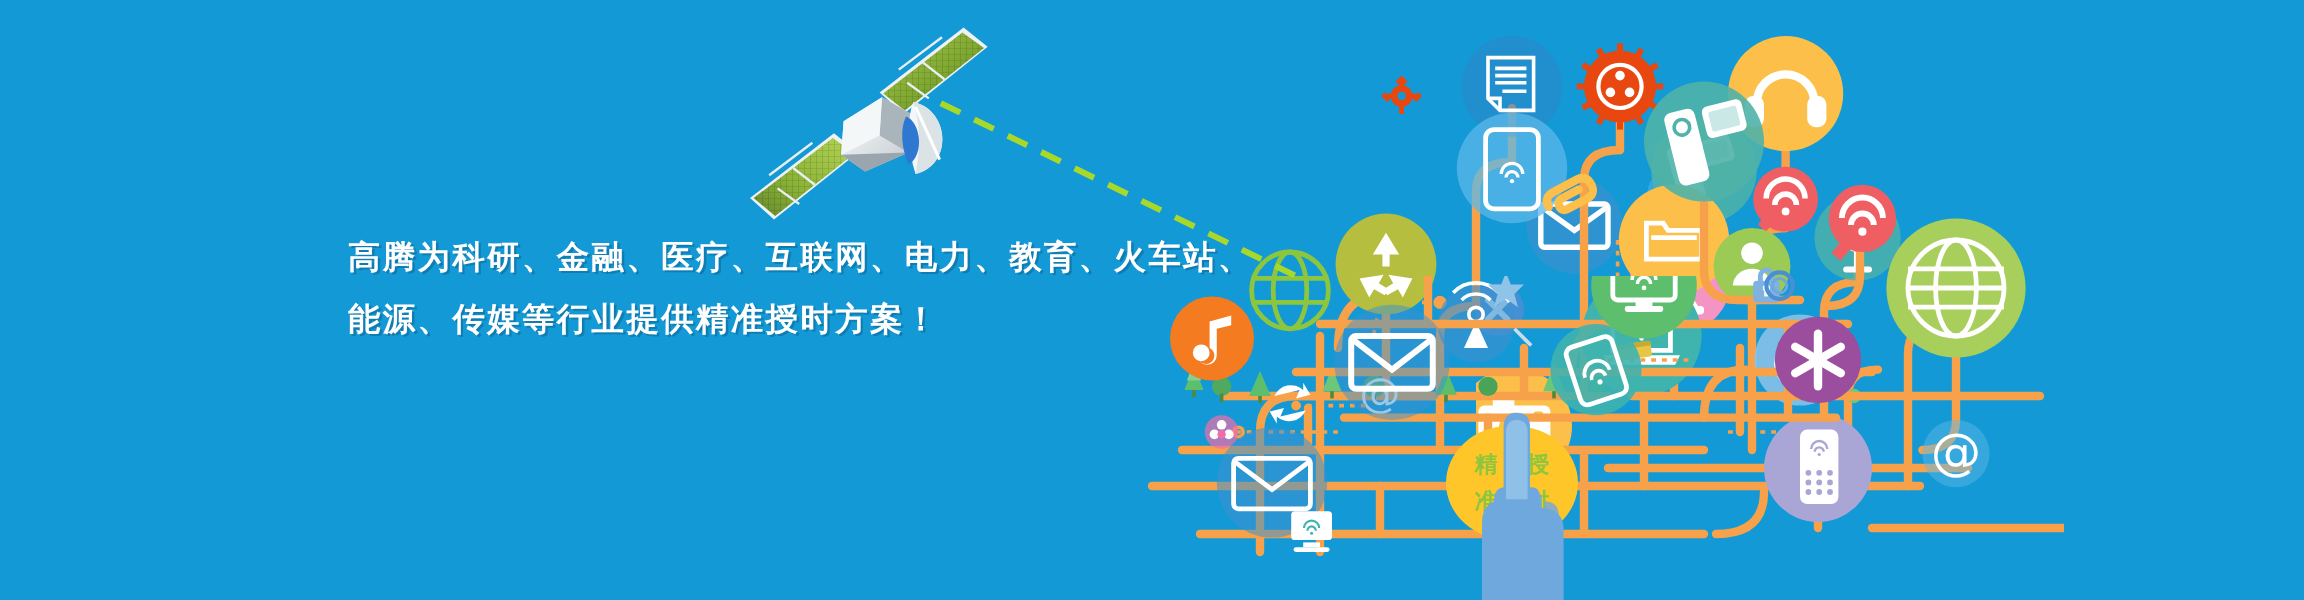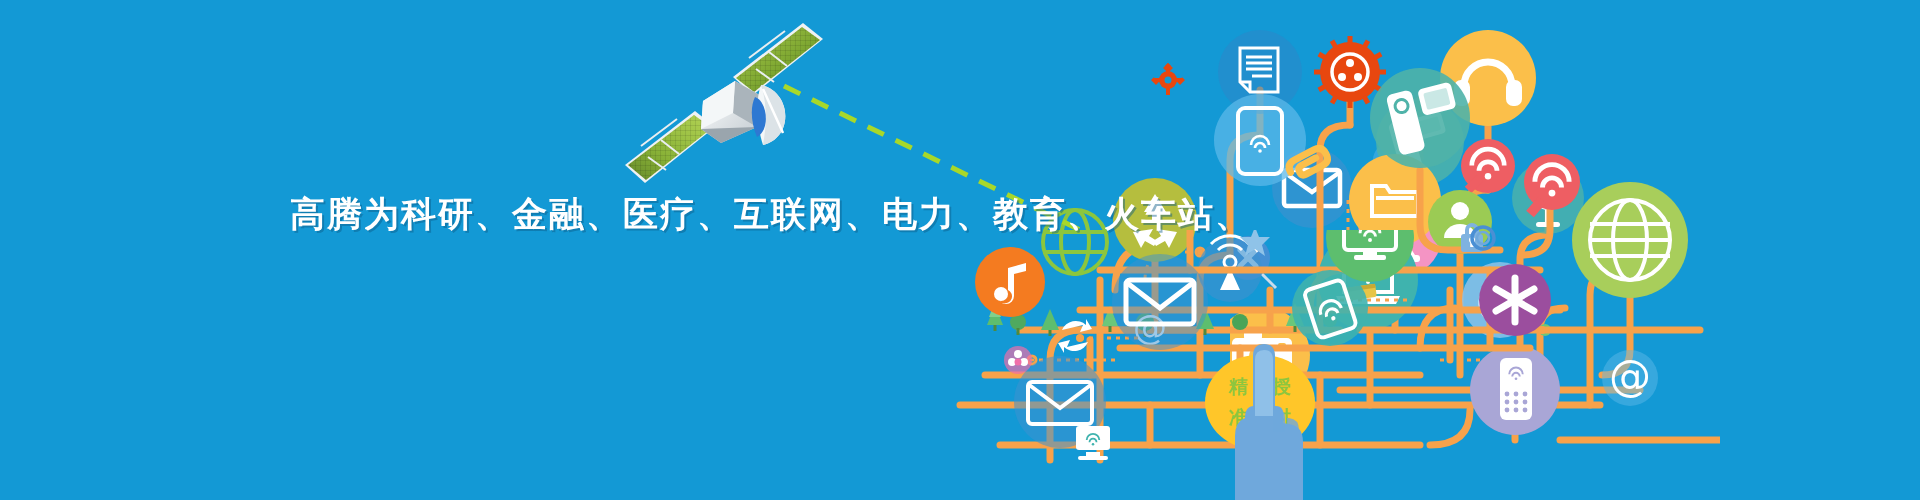--- a/index.html
+++ b/index.html
@@ -16,21 +16,21 @@
   }
   
   #headline {
     position:absolute;
     left:290px; top:188px;
     width:700px;
     z-index:40;
   }
   #headline .line {
     color:#ffffff;
-    font-size:35px;
+    font-size:27px;
     font-weight:bold;
     letter-spacing:2px;
     line-height:52px;
     white-space:nowrap;
     text-shadow:2px 2px 0 rgba(10,90,135,.45);
   }
   
   #satellite { position:absolute; left:595px; top:5px; width:280px; height:200px; z-index:30; }
   
   #beam { position:absolute; left:780px; top:80px; width:320px; height:170px; z-index:25; }
@@ -60,20 +60,21 @@
   }
   .sr { position:absolute; width:1px; height:1px; overflow:hidden; clip:rect(0,0,0,0); }
 </style>
 </head>
 <body>
 
 <div id="banner" style="background: rgb(19, 153, 213);">
 
   <div id="headline" style="color: rgb(255, 255, 255);">
     <div class="line">高腾为科研、金融、医疗、互联网、电力、教育、火车站、</div>
+    <div class="line">能源、传媒等行业提供精准授时方案！</div>
   </div>
 
   <svg id="satellite" viewBox="0 0 280 200">
     <defs>
       <linearGradient id="pnl" x1="0" y1="0" x2="1" y2="1">
         <stop offset="0%" stop-color="#A8C94A"></stop>
         <stop offset="55%" stop-color="#7FA832"></stop>
         <stop offset="100%" stop-color="#5C7F22"></stop>
       </linearGradient>
       <linearGradient id="pnl2" x1="1" y1="0" x2="0" y2="1">

